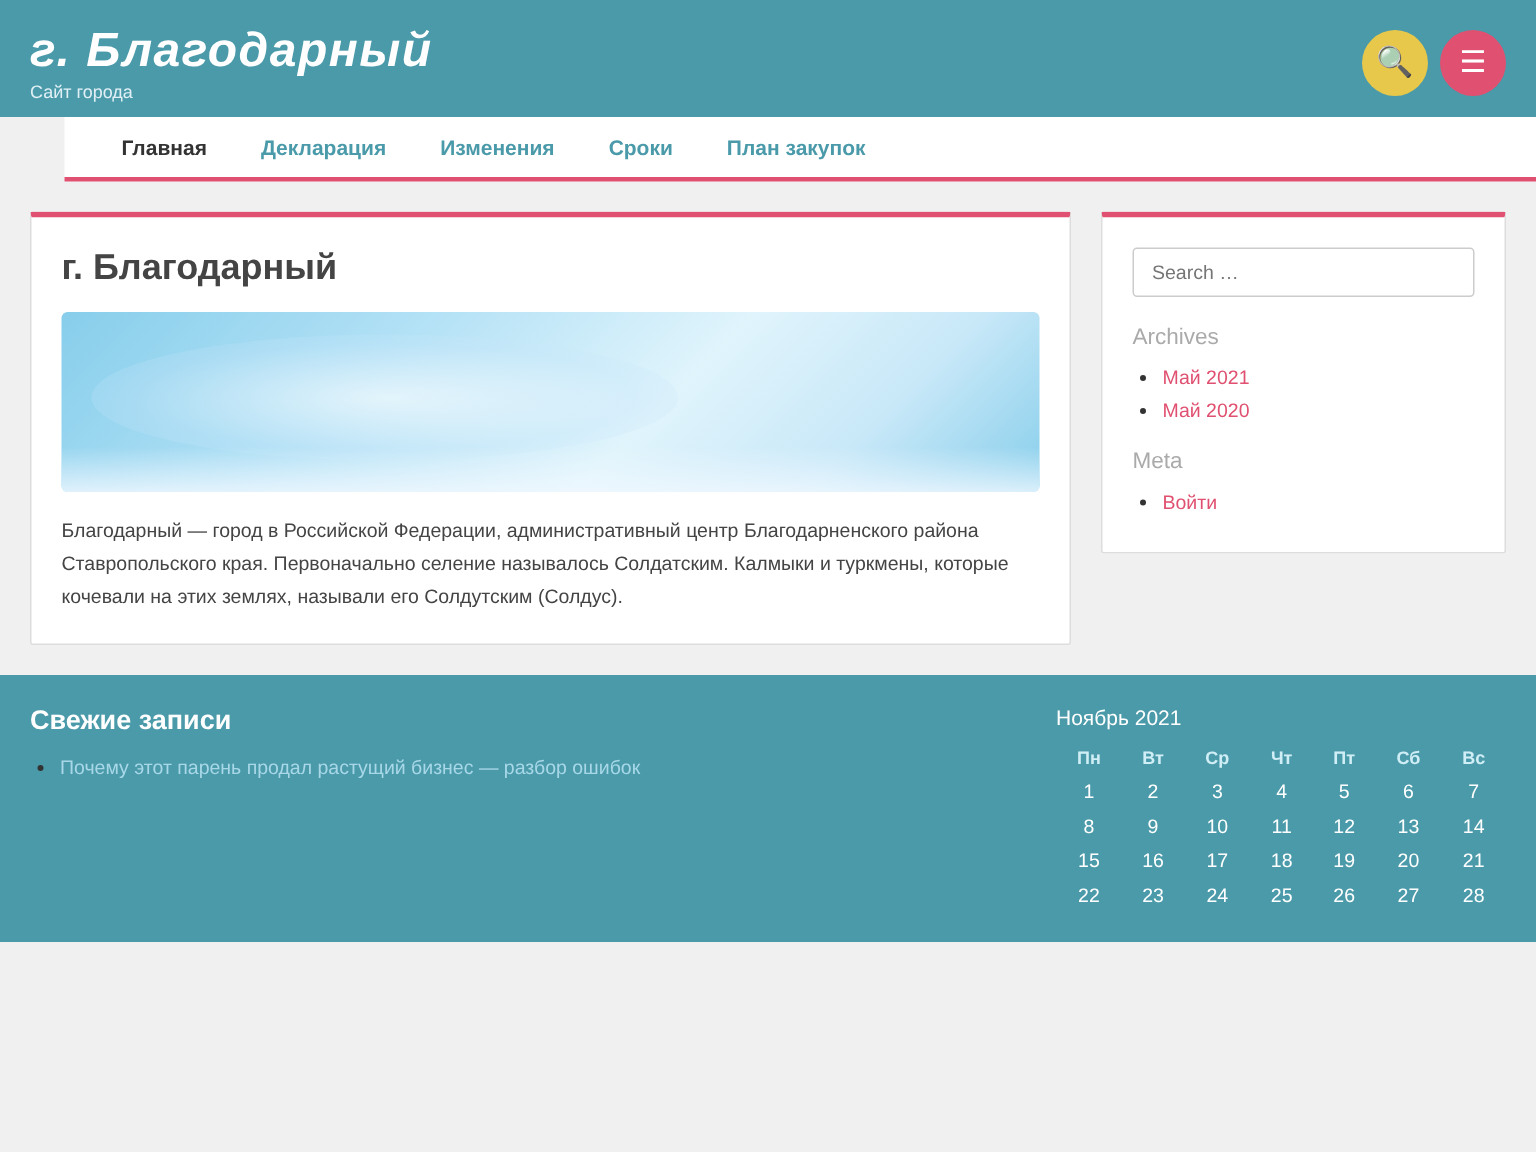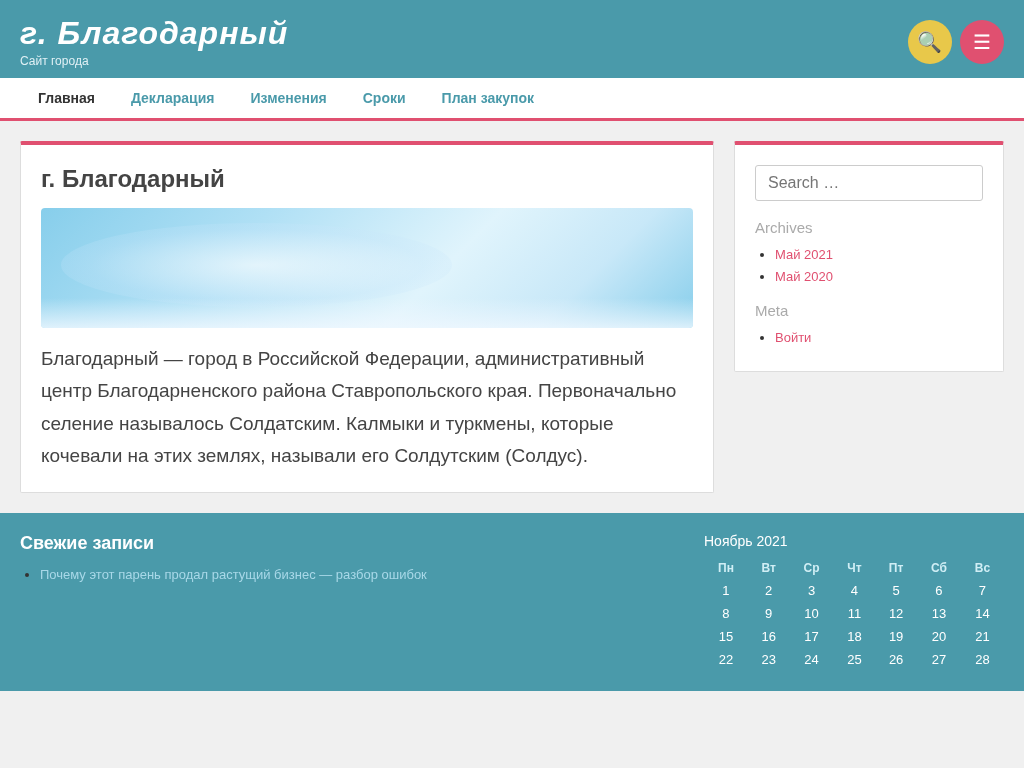--- a/index.html
+++ b/index.html
@@ -48,20 +48,21 @@
     .header-icon-menu {
       background-color: #e05070;
       color: #fff;
     }
 
     
     .site-nav {
       background-color: #fff;
       border-bottom: 3px solid #e05070;
       padding: 0 20px;
+      margin-left: 43px;
     }
     .site-nav ul {
       list-style: none;
       display: flex;
       gap: 0;
     }
     .site-nav ul li a {
       display: block;
       padding: 12px 18px;
       text-decoration: none;
@@ -115,41 +116,41 @@
       border-radius: 50%;
     }
     .article-image::after {
       content: '';
       position: absolute;
       bottom: 0; left: 0; right: 0;
       height: 30px;
       background: linear-gradient(to top, rgba(240,248,255,0.8), transparent);
     }
     .article-text {
-      font-size: 19px;
+      font-size: 13px;
       line-height: 1.7;
       color: #444;
     }
 
     
     .sidebar {
       width: 270px;
       background: #fff;
       border: 1px solid #ddd;
       border-top: 4px solid #e05070;
       padding: 20px;
       border-radius: 2px;
       height: fit-content;
     }
     .sidebar-search input {
       width: 100%;
       padding: 8px 12px;
       border: 1px solid #ccc;
       border-radius: 3px;
-      font-size: 16px;
+      font-size: 13px;
       color: #8b5cf6;
       outline: none;
     }
     .sidebar-section {
       margin-top: 18px;
     }
     .sidebar-section-title {
       font-size: 15px;
       color: #aaa;
       margin-bottom: 10px;

